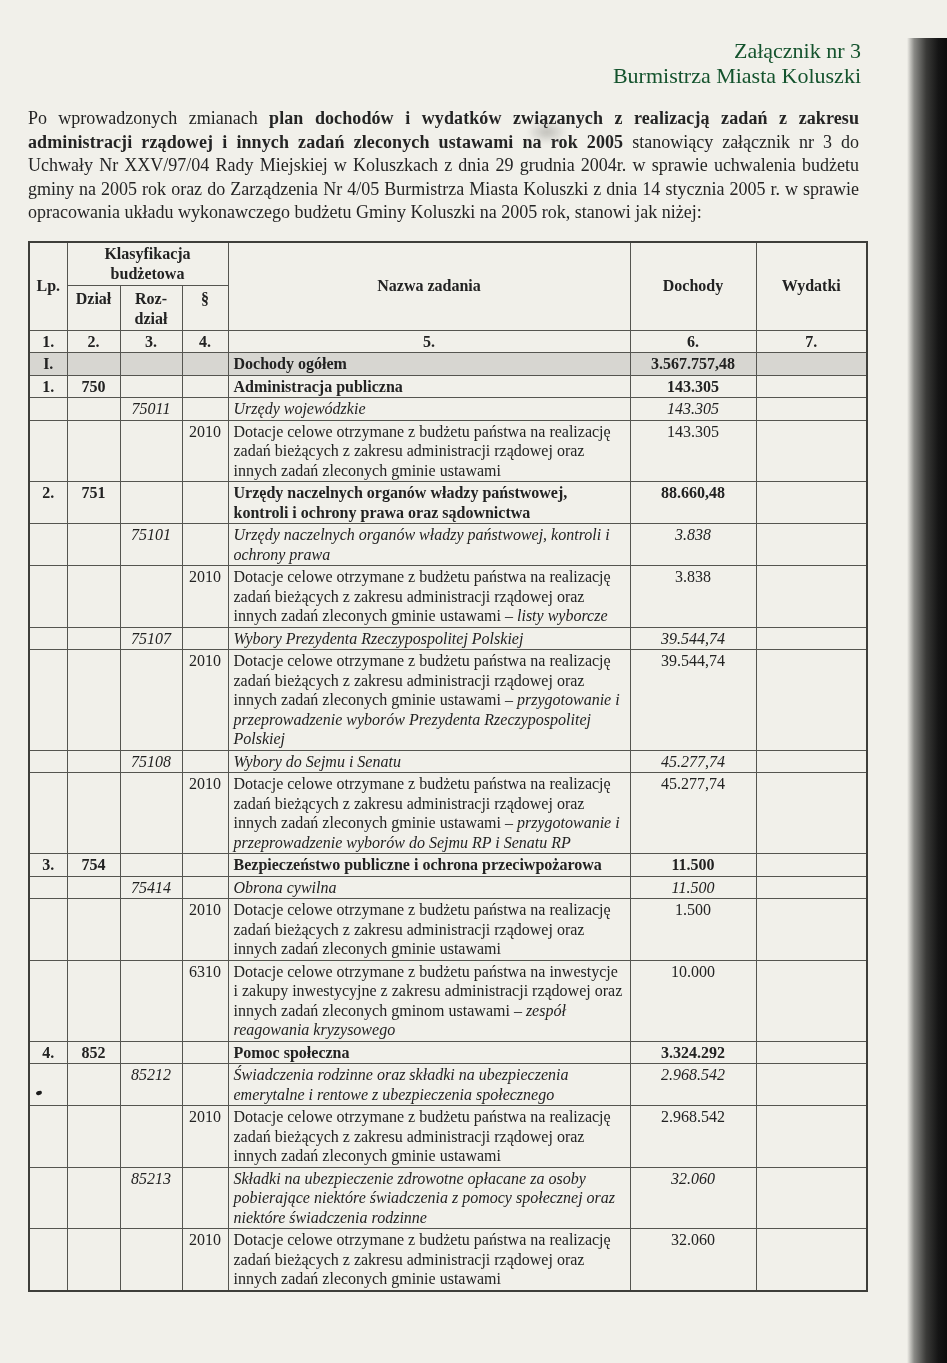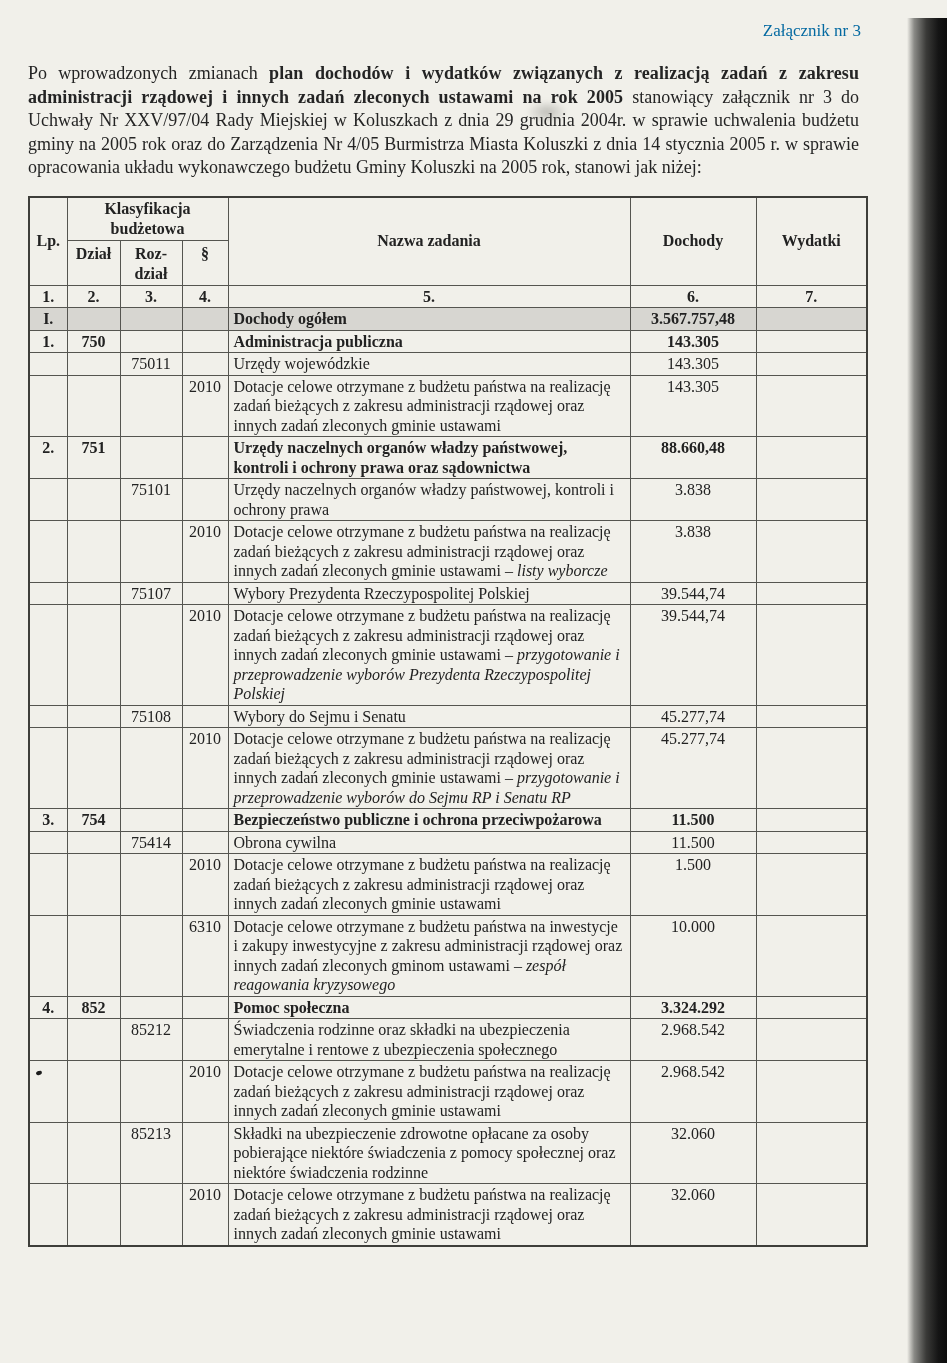--- a/index.html
+++ b/index.html
@@ -15,25 +15,25 @@
     background:var(--paper);
     font-family:"Liberation Serif","DejaVu Serif",serif;
     color:var(--ink);
     position:relative;
     overflow:hidden;
   }
   .paper{position:relative;width:947px;height:1363px;}
 
   
   .attachment{
-    margin:18px 86px 0 0;
+    margin:38px 86px 0 0;
     text-align:right;
-    font-size:17px;
+    font-size:22px;
     line-height:25px;
-    color:#0369a1;
+    color:#14532d;
   }
 
   
   .intro{
     margin:19px 88px 0 28px;
     font-size:18px;
     line-height:23.5px;
     text-align:justify;
     color:#242424;
   }
@@ -74,21 +74,21 @@
   col.w-nazwa{width:402px;}
   col.w-dochody{width:126px;}
   col.w-wydatki{width:111px;}
 
   .c-lp,.c-dzial,.c-rozdzial,.c-par{text-align:center;}
   .c-nazwa{text-align:left;padding-left:7px;}
   .c-dochody,.c-wydatki{text-align:center;}
 
   tr.section td{background:var(--shade);font-weight:bold;}
   tr.bold td{font-weight:bold;}
-  tr.italic td{}
+  tr.italic td{font-style:italic;}
   .n-em{font-style:italic;text-align:right;}
 
   
   .scan-band{
     position:absolute;top:0;right:0;width:40px;height:1363px;
     background:linear-gradient(90deg, rgba(90,90,88,0) 0%, #8a8a86 18%, #3a3a38 48%, var(--band-dark) 78%, #0c0c0c 100%);
     pointer-events:none;
   }
   
   .speck{
@@ -101,20 +101,21 @@
     filter:blur(2px);
   }
 </style>
 </head>
 <body>
 
 <div class="paper">
 
   <div class="attachment">
     <div>Załącznik nr 3</div>
+    <div>Burmistrza Miasta Koluszki</div>
   </div>
 
   <p class="intro"><span>Po wprowadzonych zmianach </span><b>plan dochodów i wydatków związanych z realizacją zadań z zakresu administracji rządowej i innych zadań zleconych ustawami na rok 2005</b><span> stanowiący załącznik nr 3 do Uchwały Nr XXV/97/04 Rady Miejskiej w Koluszkach z dnia 29 grudnia 2004r. w sprawie uchwalenia budżetu gminy na 2005 rok oraz do Zarządzenia Nr 4/05 Burmistrza Miasta Koluszki z dnia 14 stycznia 2005 r. w sprawie opracowania układu wykonawczego budżetu Gminy Koluszki na 2005 rok, stanowi jak niżej:</span></p>
 
   <table class="budget">
     <colgroup>
       <col class="w-lp">
         <col class="w-dzial">
         <col class="w-rozdzial">
         <col class="w-par">

